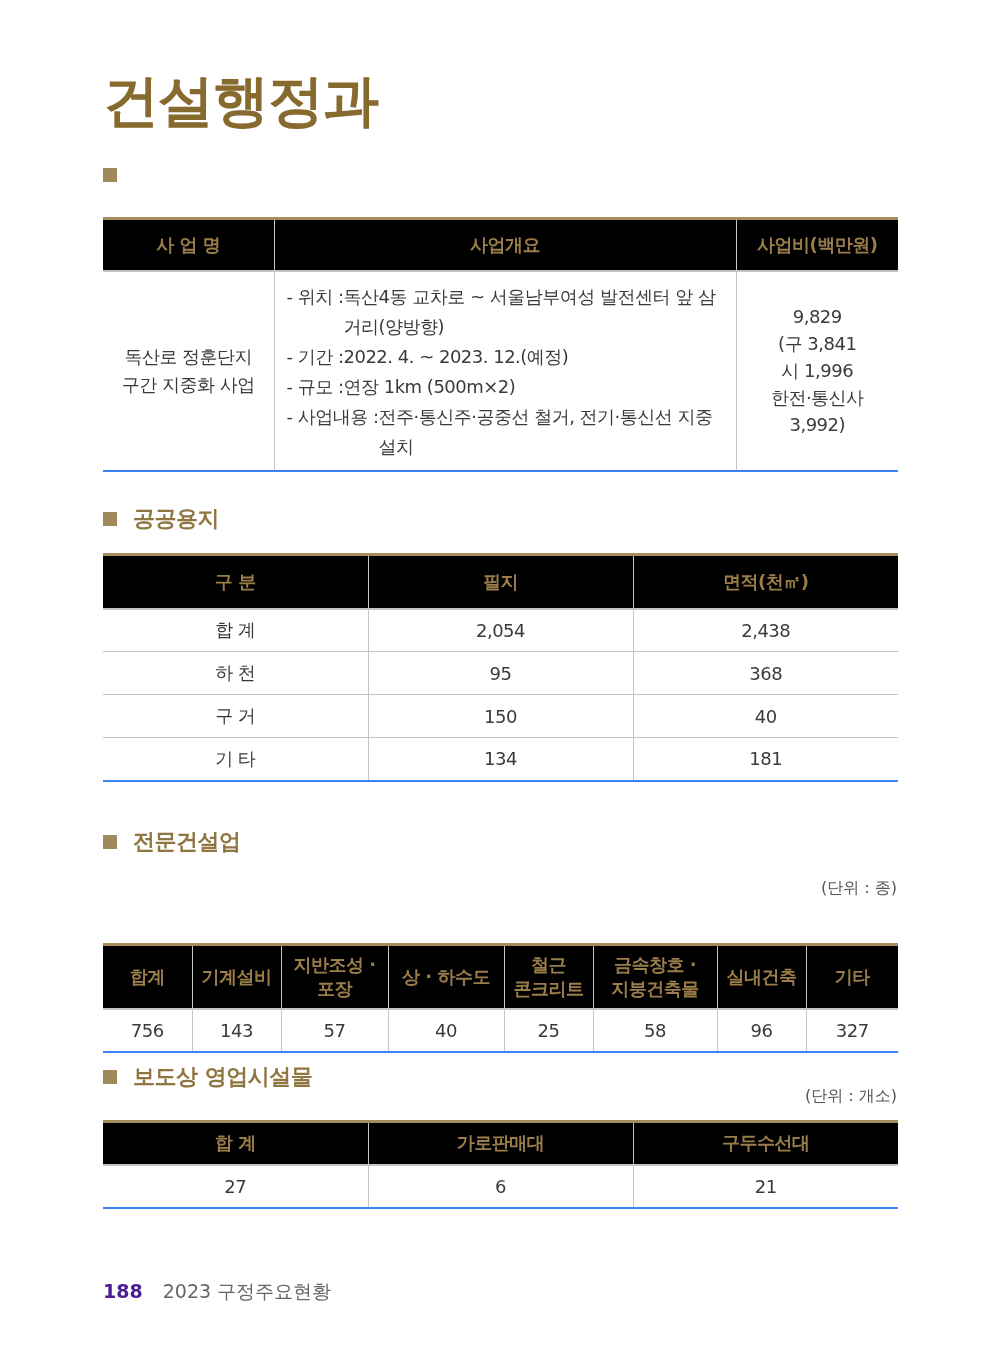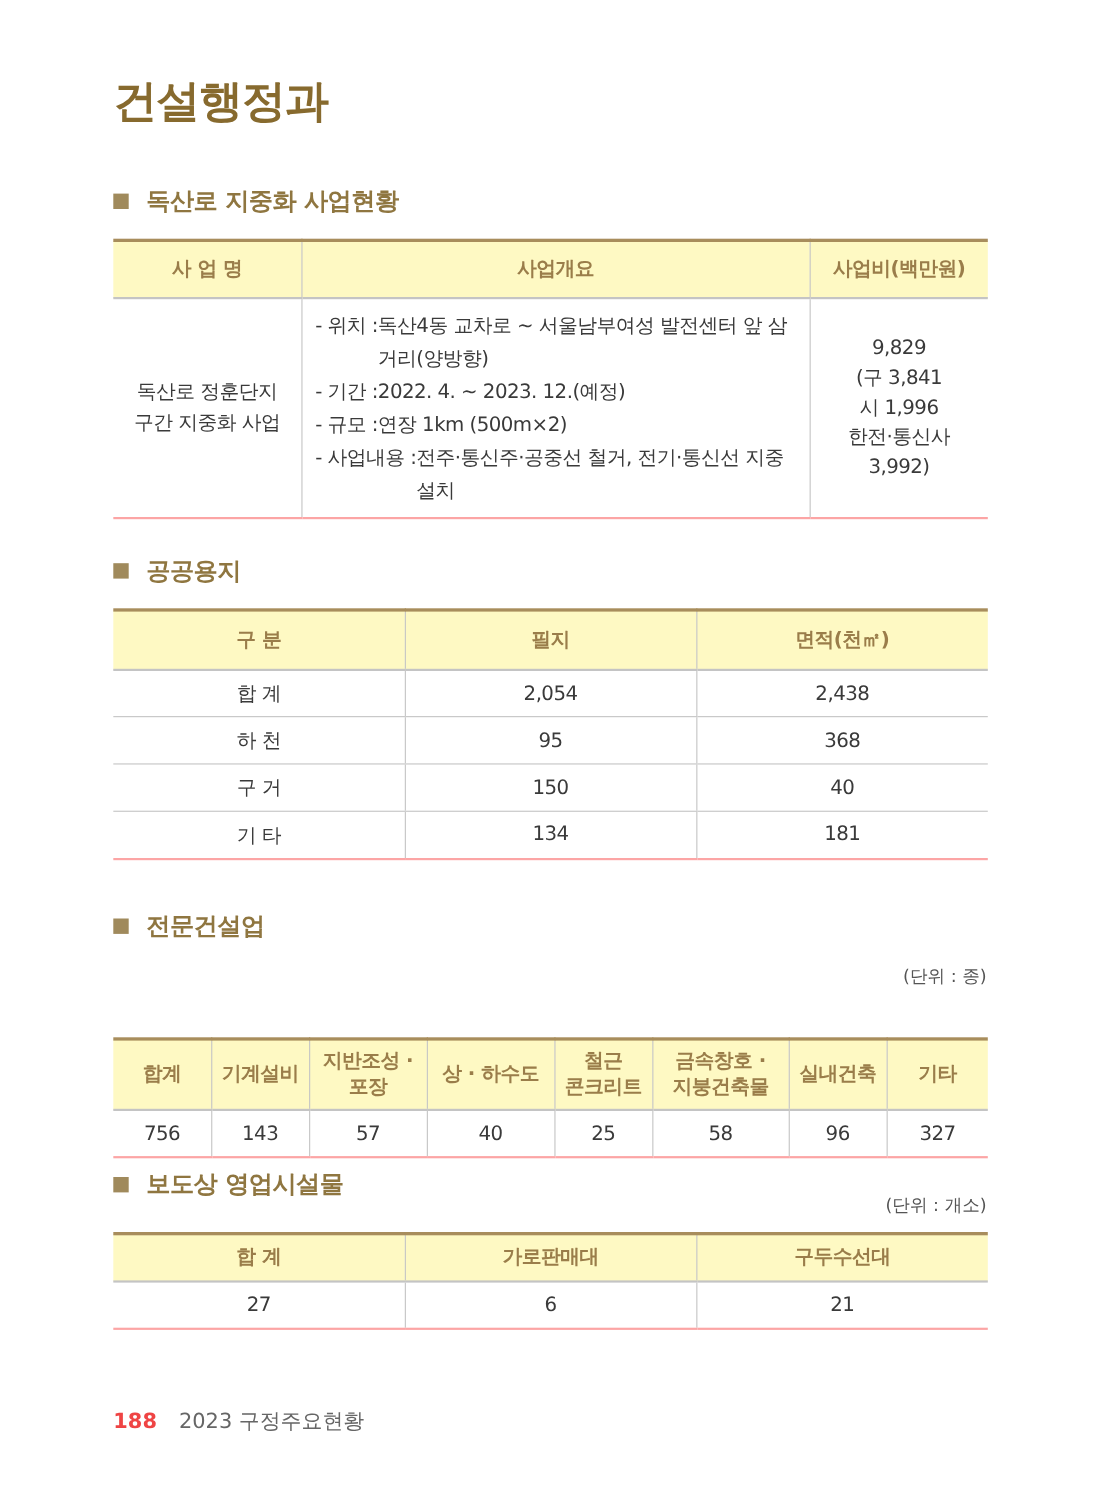--- a/index.html
+++ b/index.html
@@ -2,69 +2,68 @@
 <html><head>
 <meta charset="utf-8">
 <style>
   html, body { margin: 0; padding: 0; background: #ffffff; }
   body {
     width: 1000px; height: 1358px; position: relative; overflow: hidden;
     font-family: "DejaVu Sans", "Liberation Sans", sans-serif; color: #333333;
   }
   .page-title {
     position: absolute; left: 103px; top: 64px;
-    font-size: 40px; font-weight: bold; color: #876a2e; letter-spacing: -1px;
+    font-size: 56px; font-weight: bold; color: #876a2e; letter-spacing: -1px;
   }
   .section-title {
     position: absolute; left: 103px;
     font-size: 22px; font-weight: bold; color: #8f7640; letter-spacing: -0.5px;
     display: flex; align-items: center;
   }
   .section-title .sq {
     width: 14px; height: 14px; background: #a08a5c; display: inline-block; margin-right: 16px;
   }
   .unit {
     position: absolute; right: 103px; font-size: 16px; color: #555555;
   }
   table {
     position: absolute; left: 103px; width: 795px;
     border-collapse: collapse; table-layout: fixed;
     border-top: 3px solid #a88d5c;
   }
   th {
-    background: #fef9c3; color: #9a7d4a; font-weight: bold;
+    background: #000000; color: #9a7d4a; font-weight: bold;
     font-size: 18px; text-align: center; letter-spacing: -0.5px;
     border-bottom: 2px solid #c4c4c4; border-left: 1px solid #c4c4c4;
     padding: 0 2px; line-height: 24px;
   }
   td {
     font-size: 18px; color: #3a3a3a; text-align: center;
     border-bottom: 1px solid #c4c4c4; border-left: 1px solid #c4c4c4;
     letter-spacing: -0.5px;
   }
   th:first-child, td:first-child { border-left: none; }
-  tr:last-child td { border-bottom: 2px solid #fca5a5; }
+  tr:last-child td { border-bottom: 2px solid #3b82f6; }
   .ov-list { text-align: left; padding: 10px 8px 8px 12px; line-height: 30px; }
   .ov-item { display: flex; }
   .ov-item .lbl { white-space: nowrap; }
   .ov-item .val { flex: 1; }
   .cost-cell { line-height: 27px; }
   .footer {
     position: absolute; left: 103px; top: 1279px; font-size: 19px; color: #666666;
   }
-  .footer .pg { font-weight: bold; color: #ef4444; margin-right: 14px; }
+  .footer .pg { font-weight: bold; color: #4c1d95; margin-right: 14px; }
 </style>
 </head>
 <body>
 
 <div class="page-title">건설행정과</div>
 
 <div class="section-title" style="top:168px;">
   <span class="sq"></span>
-  <span>독산로 지중화 사업현황</span>
 </div>
 
 <table style="top:217px;">
   <colgroup>
       <col style="width:171px">
       <col style="width:462px">
       <col style="width:162px">
     </colgroup>
   <tbody>
       <tr style="height:52px;">

